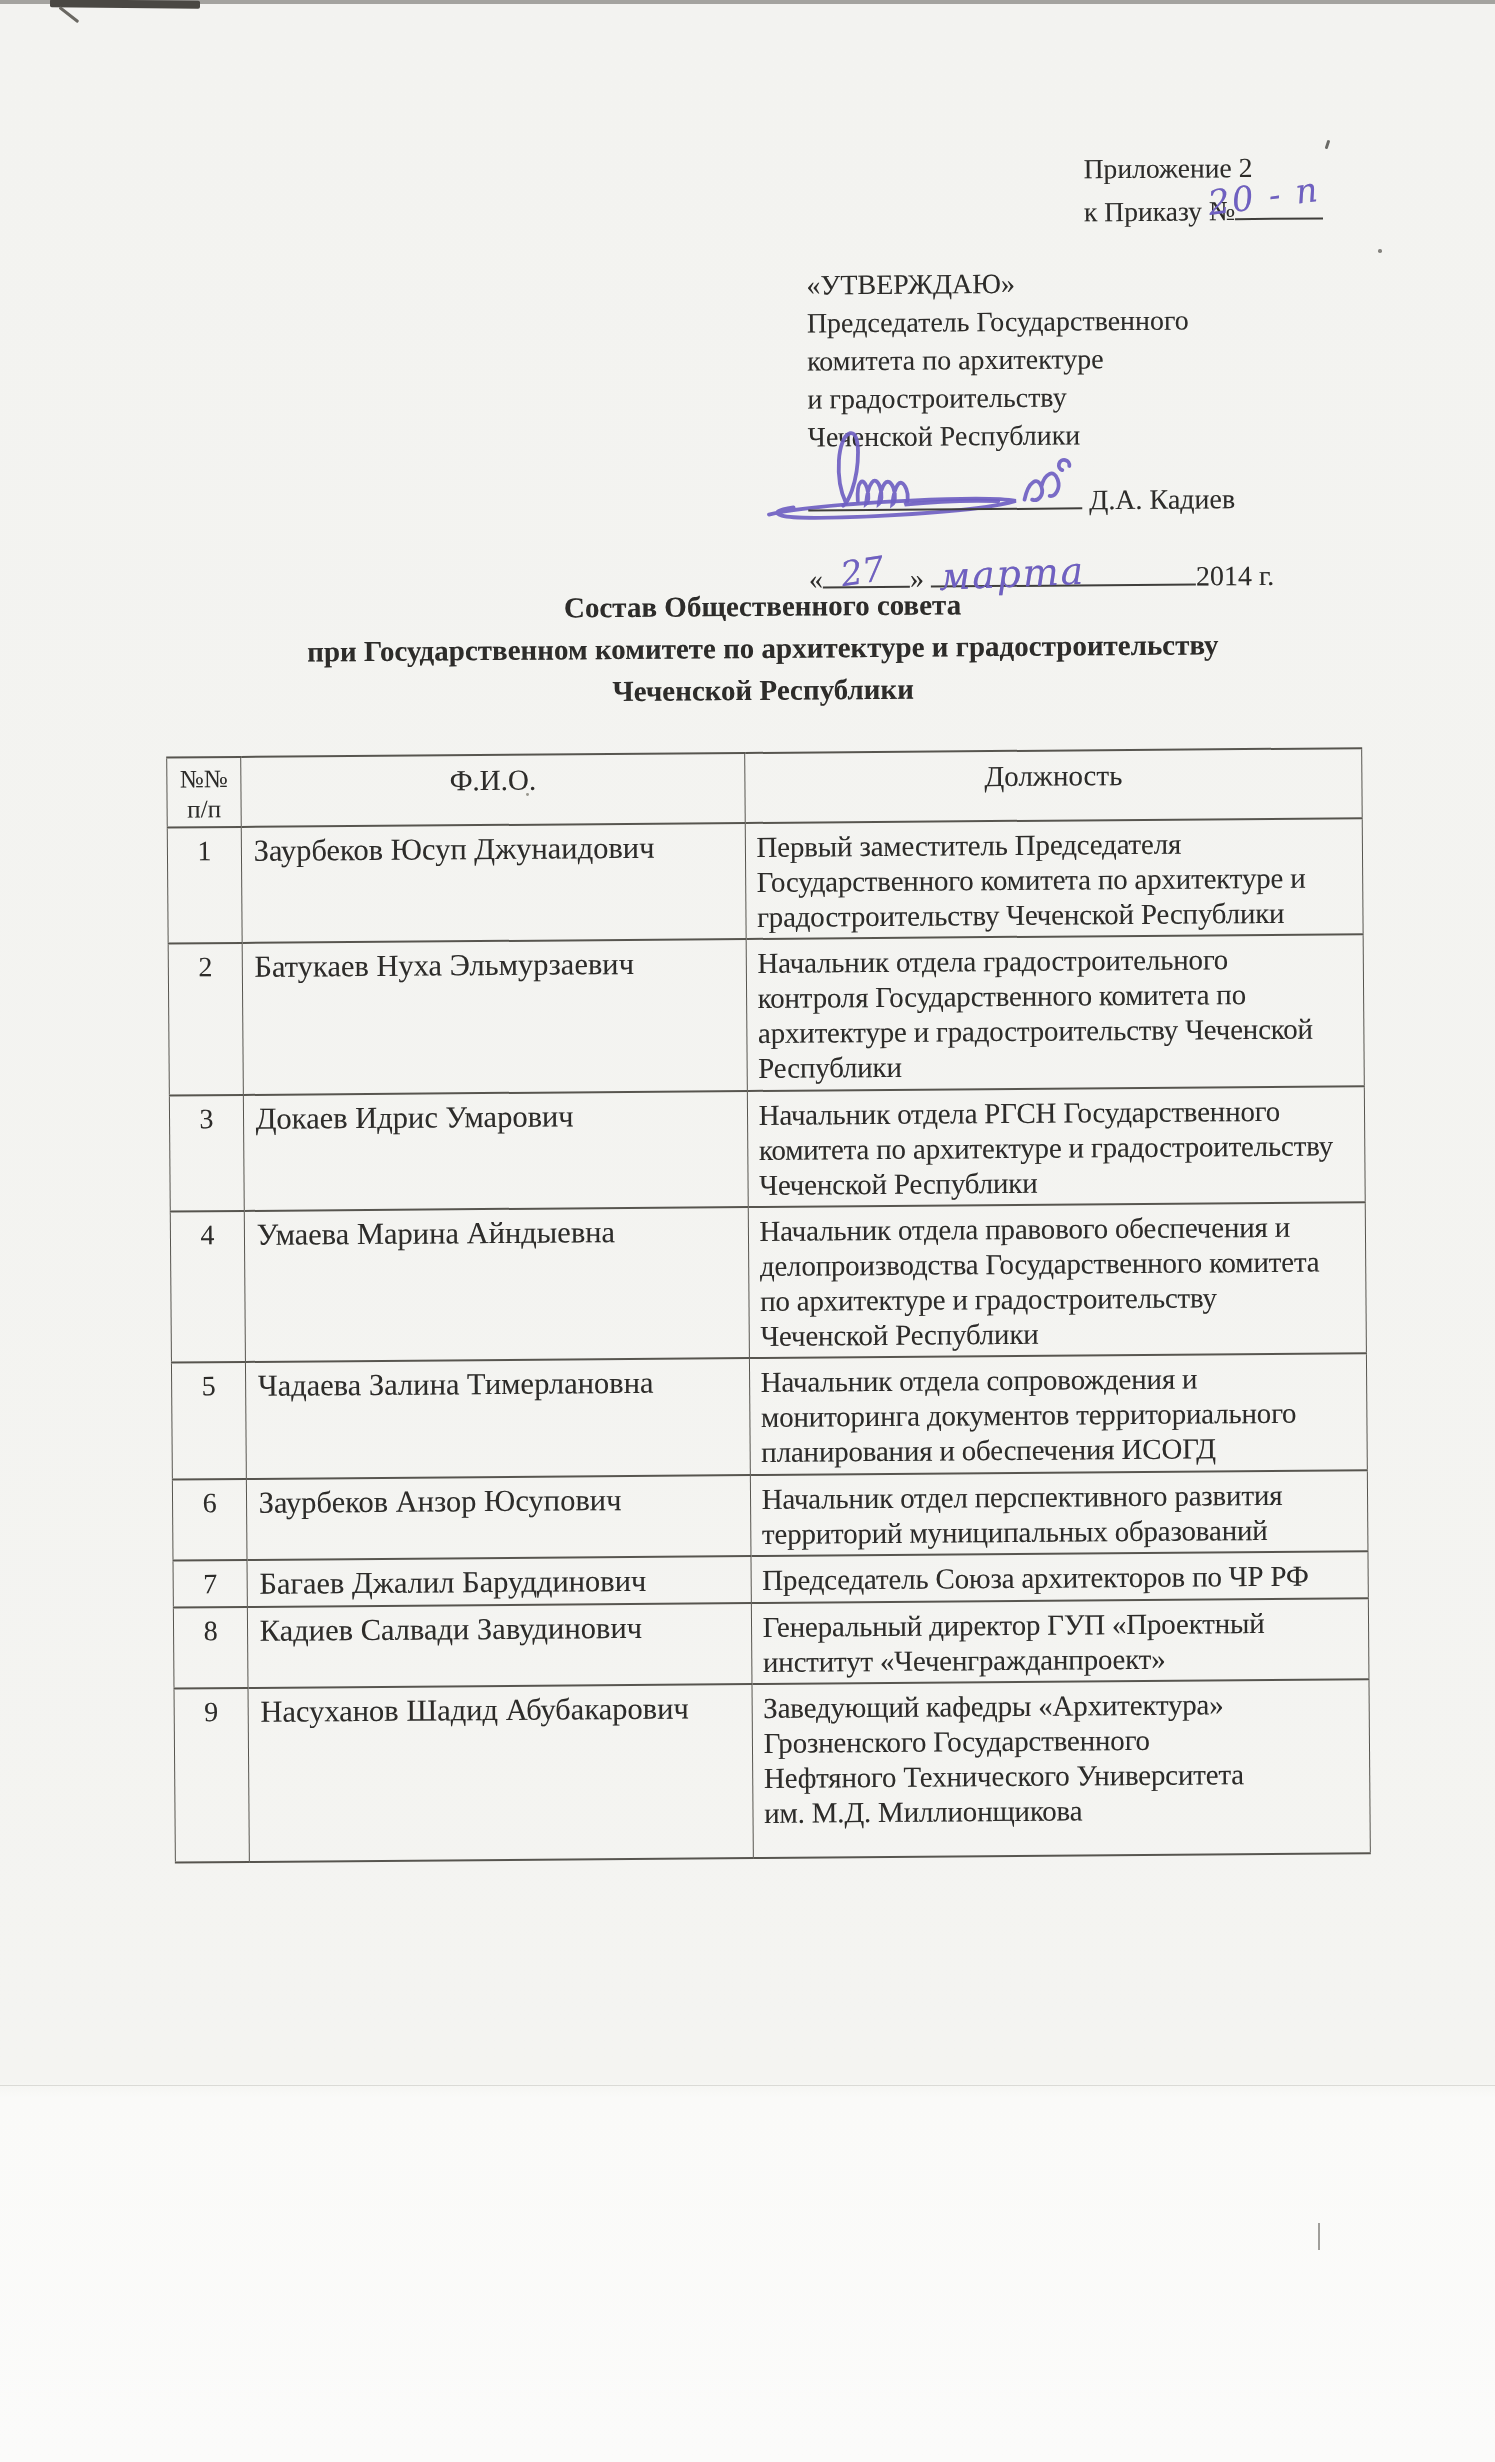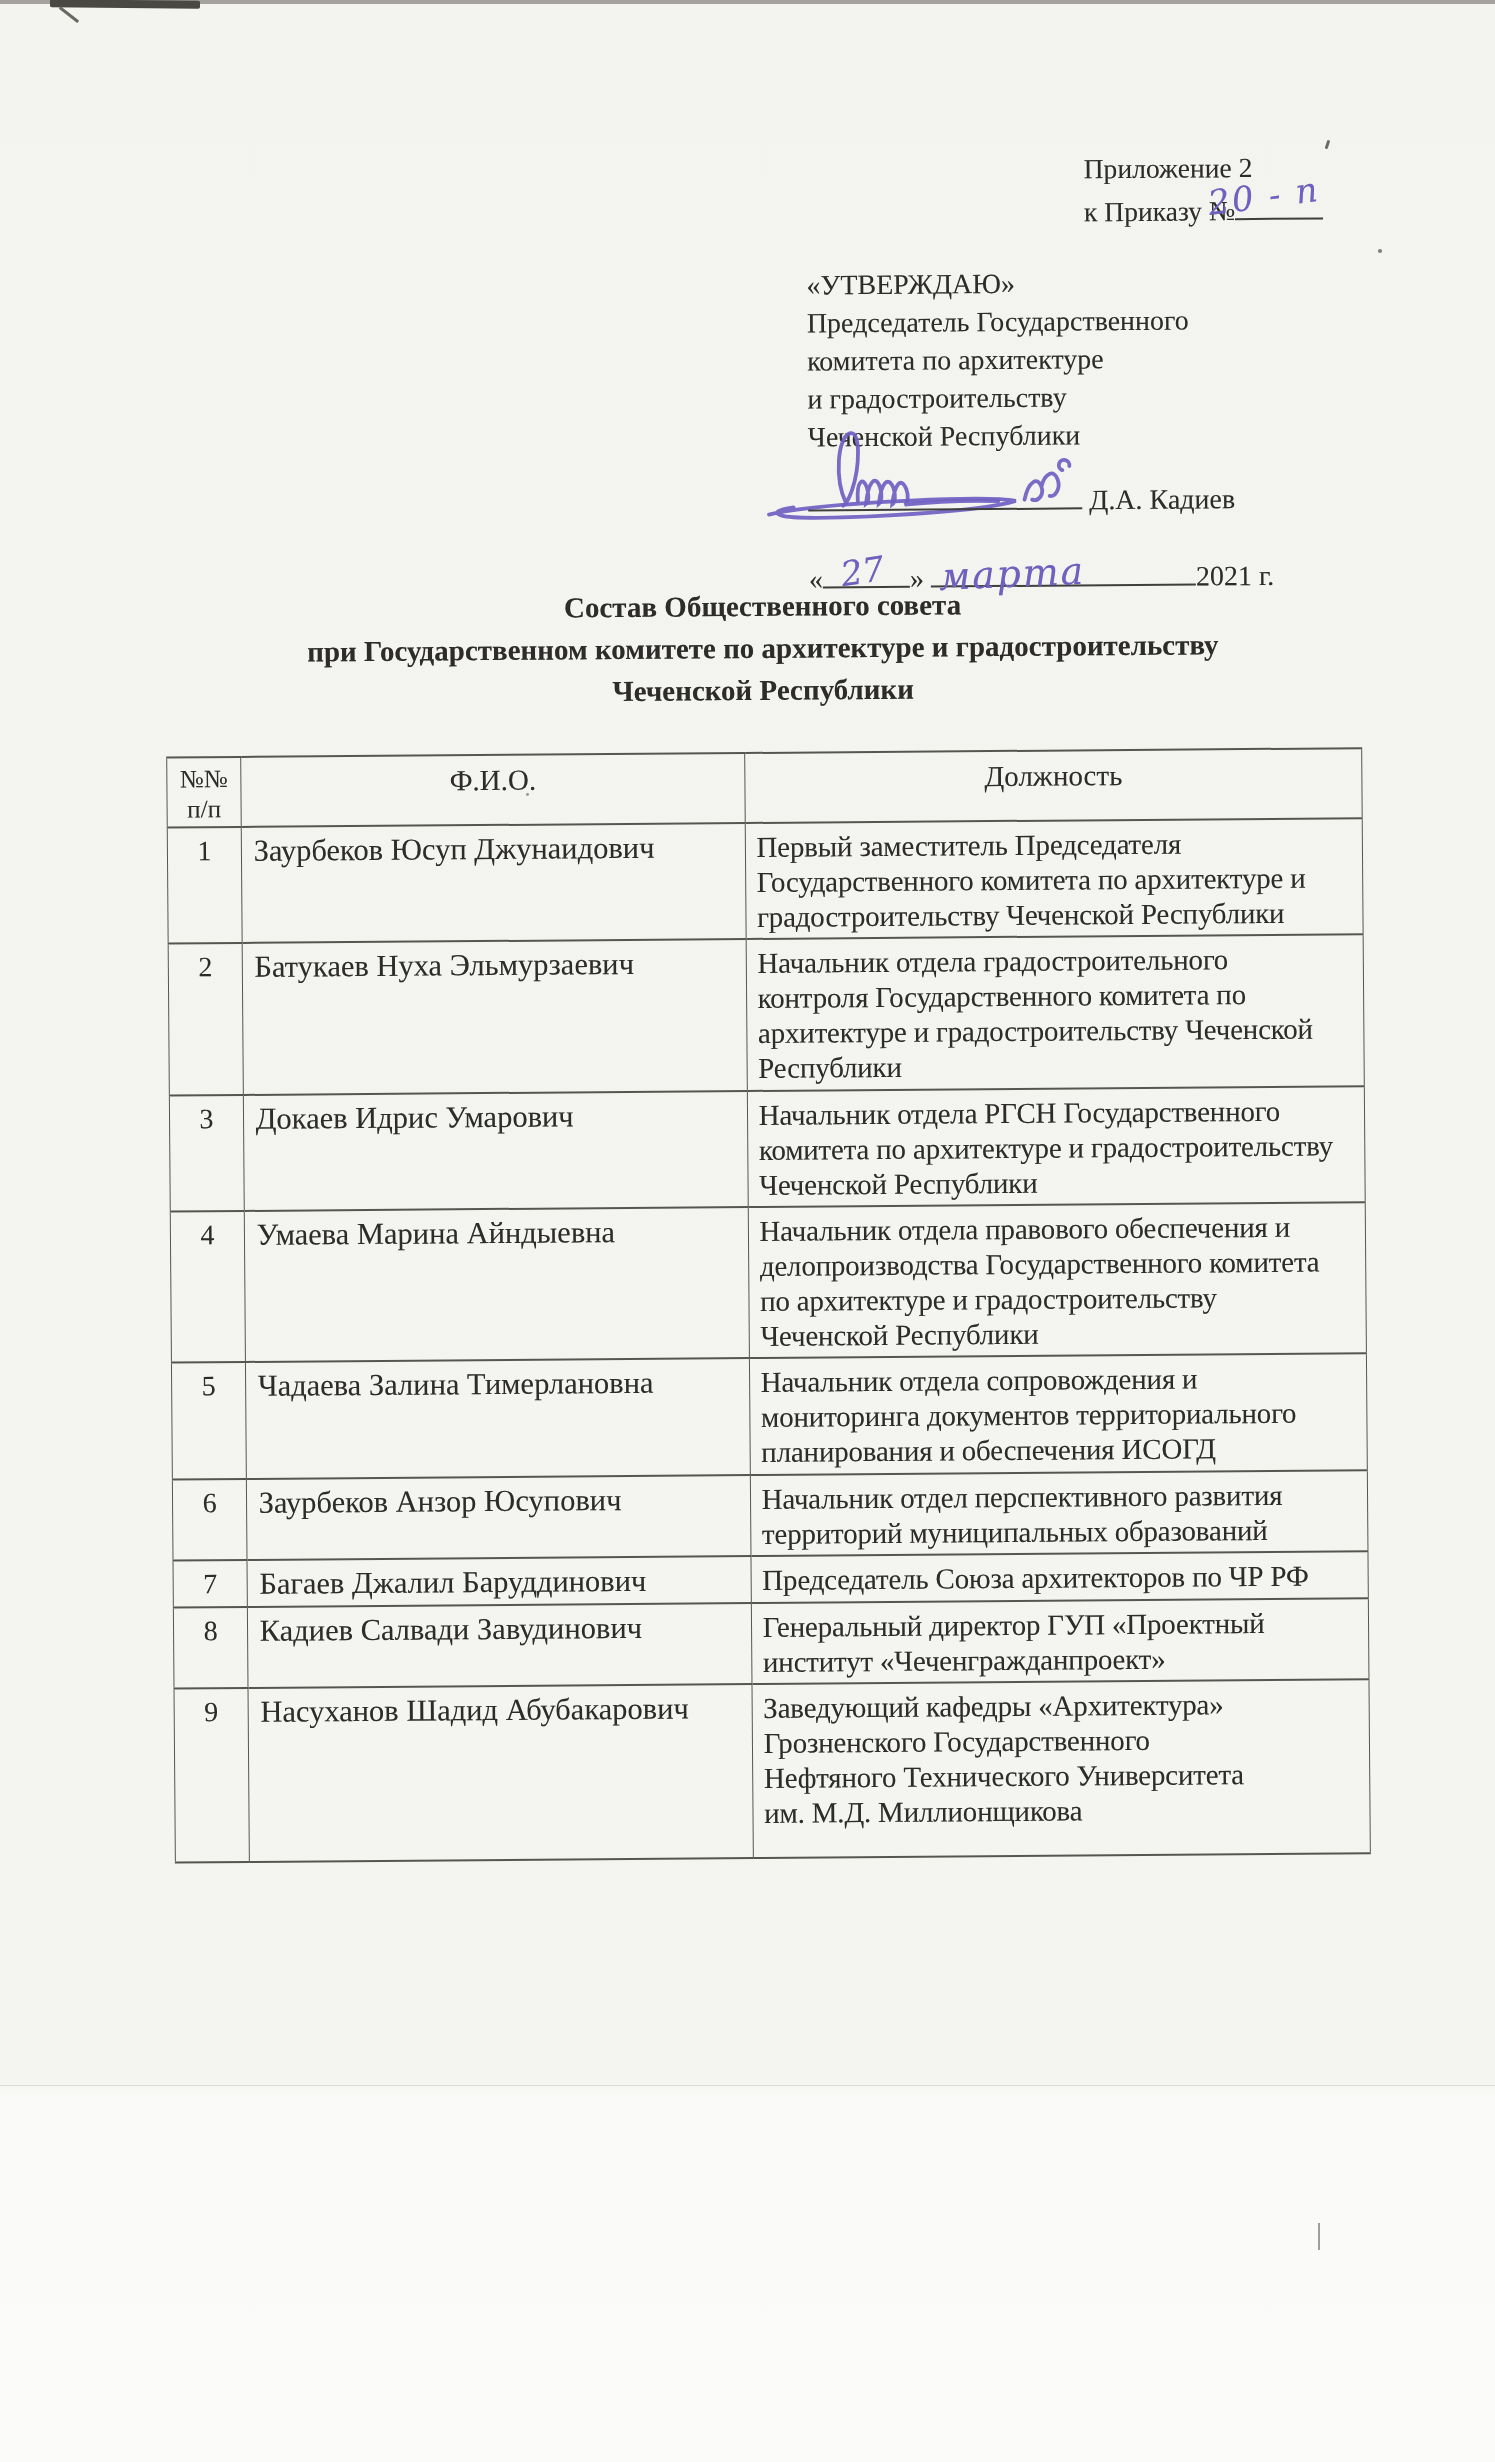--- a/index.html
+++ b/index.html
@@ -91,21 +91,21 @@
         <path d="M18 150 C60 140 160 132 260 128 C360 124 420 126 440 130 C400 142 300 150 200 154 C120 157 60 158 40 152 C26 148 30 142 60 138"></path>
         <path d="M150 132 C130 90 136 18 158 12 C176 8 174 70 160 110 C154 126 148 134 145 136"></path>
         <path d="M170 128 C168 92 180 86 186 106 C190 120 188 130 184 133 C188 96 200 82 208 104 C213 119 210 130 206 133 C210 98 222 84 231 106 C236 120 233 131 229 134 C233 100 244 86 253 108 C258 122 255 132 250 135 C300 130 360 128 410 130"></path>
         <path d="M455 128 C462 96 478 88 484 106 C489 121 478 132 468 128 M484 106 C490 82 506 76 512 94 C517 109 508 124 498 122 M520 78 a9 9 0 1 1 12 -7"></path>
       </svg>
       <span class="uline sig-line"></span>
       <span>Д.А. Кадиев</span>
     </div>
     <div class="date-row">
       <span>«</span><span class="uline day-line"><span class="hw hw-day">27</span></span><span>»</span>
-      <span class="uline month-line"><span class="hw hw-month">марта</span></span><span>2021 г.</span>
+      <span class="uline month-line"><span class="hw hw-month">марта</span></span><span>2014 г.</span>
     </div>
   </div>
 
   <div class="title">
     <div>Состав Общественного совета</div>
     <div>при Государственном комитете по архитектуре и градостроительству</div>
     <div>Чеченской Республики</div>
   </div>
 
   <table class="council">

